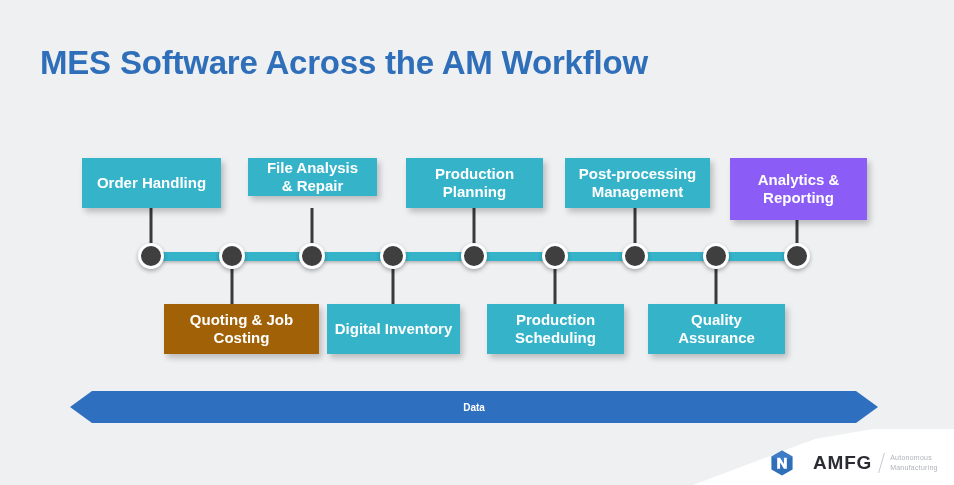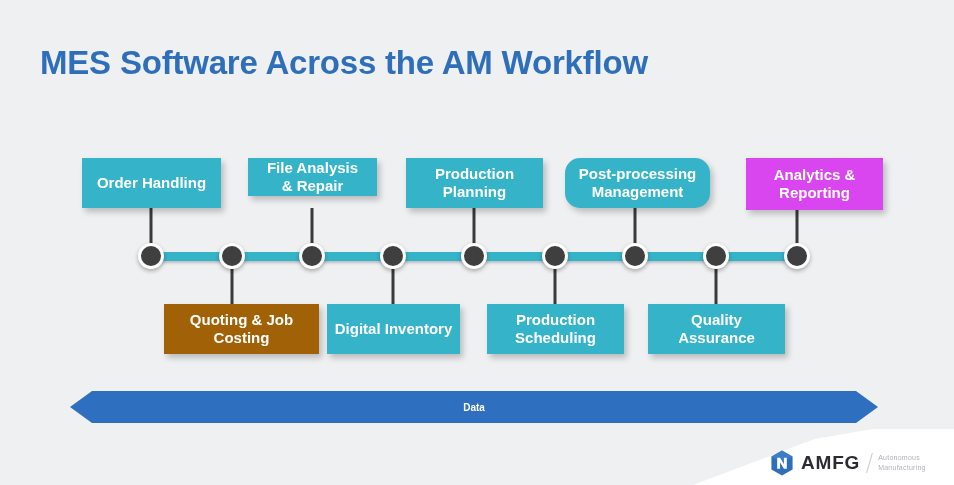--- a/index.html
+++ b/index.html
@@ -110,21 +110,21 @@
     display: flex;
     align-items: center;
     z-index: 9;
   }
   #logo-mark { width: 24px; height: 26px; flex: none; }
   #logo-wordmark {
     font-size: 19px;
     font-weight: bold;
     color: #2b2b33;
     letter-spacing: 0.8px;
-    margin-left: 7px;
+    margin-left: 19px;
   }
   #logo-divider {
     width: 1px; height: 20px;
     background: #c6c9ce;
     margin: 0 8px 0 9px;
     transform: skewX(-16deg);
   }
   #logo-tagline {
     font-size: 7px;
     line-height: 1.38;
@@ -171,25 +171,25 @@
         <span style="white-space: pre-line;">Order Handling</span>
       </div>
       <div class="pbox" style="left: 248px; top: 158px; width: 129px; height: 38px; background: rgb(53, 179, 201);">
         <span style="white-space: pre-line;">File Analysis
 &amp; Repair</span>
       </div>
       <div class="pbox" style="left: 406px; top: 158px; width: 137px; height: 50px; background: rgb(53, 179, 201);">
         <span style="white-space: pre-line;">Production
 Planning</span>
       </div>
-      <div class="pbox" style="left: 565px; top: 158px; width: 145px; height: 50px; background: rgb(53, 179, 201); border-radius: 15px;">
+      <div class="pbox" style="left: 565px; top: 158px; width: 145px; height: 50px; background: rgb(53, 179, 201);">
         <span style="white-space: pre-line;">Post-processing
 Management</span>
       </div>
-      <div class="pbox" style="left: 730px; top: 158px; width: 137px; height: 52px; background: #d946ef; margin-left: 16px;">
+      <div class="pbox" style="left: 730px; top: 158px; width: 137px; height: 62px; background: #8b5cf6;">
         <span style="white-space: pre-line;">Analytics &amp;
 Reporting</span>
       </div>
       <div class="pbox" style="left: 164px; top: 304px; width: 155px; height: 50px; background: #a16207;">
         <span style="white-space: pre-line;">Quoting &amp; Job
 Costing</span>
       </div>
       <div class="pbox" style="left: 327px; top: 304px; width: 133px; height: 50px; background: rgb(53, 179, 201);">
         <span style="white-space: pre-line;">Digital Inventory</span>
       </div>

